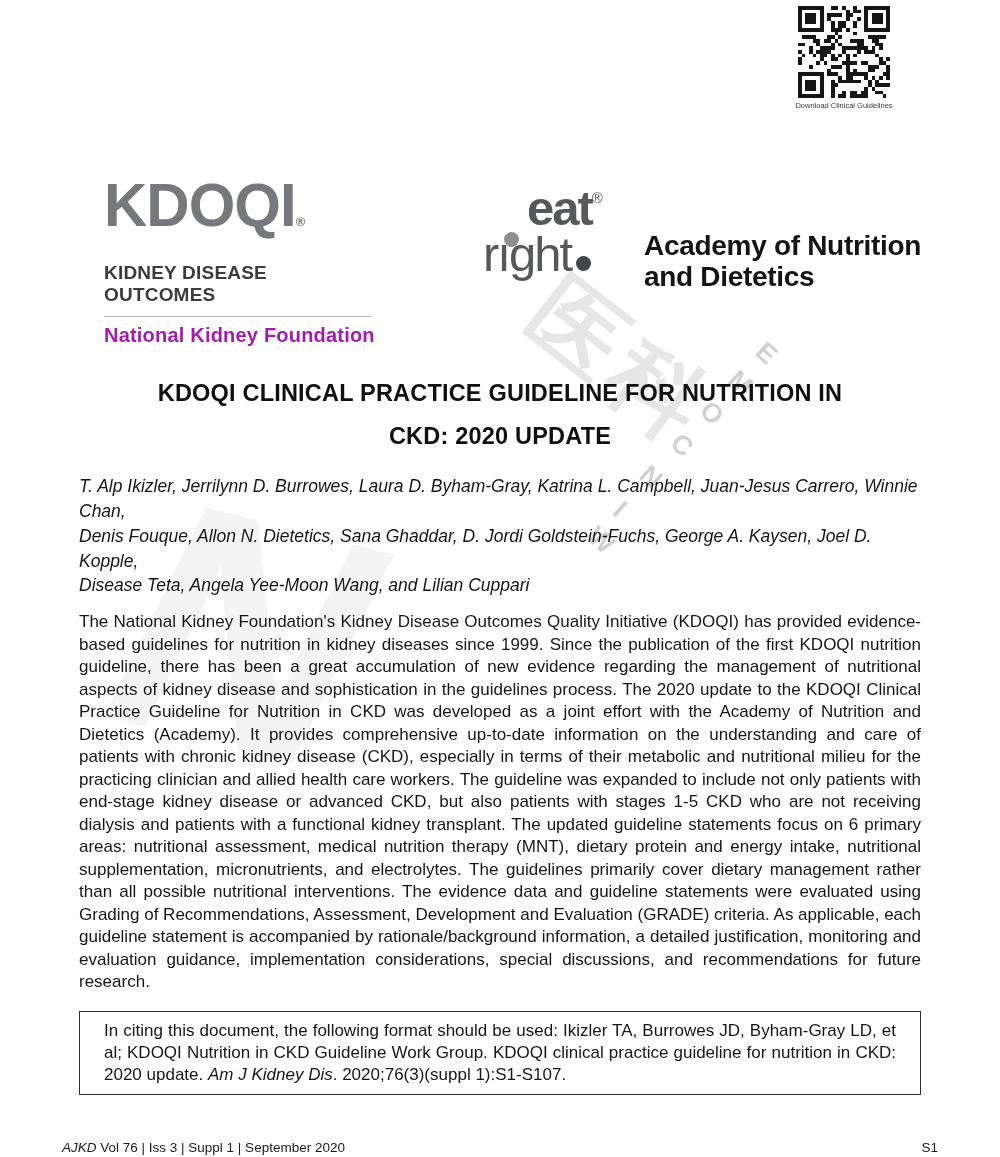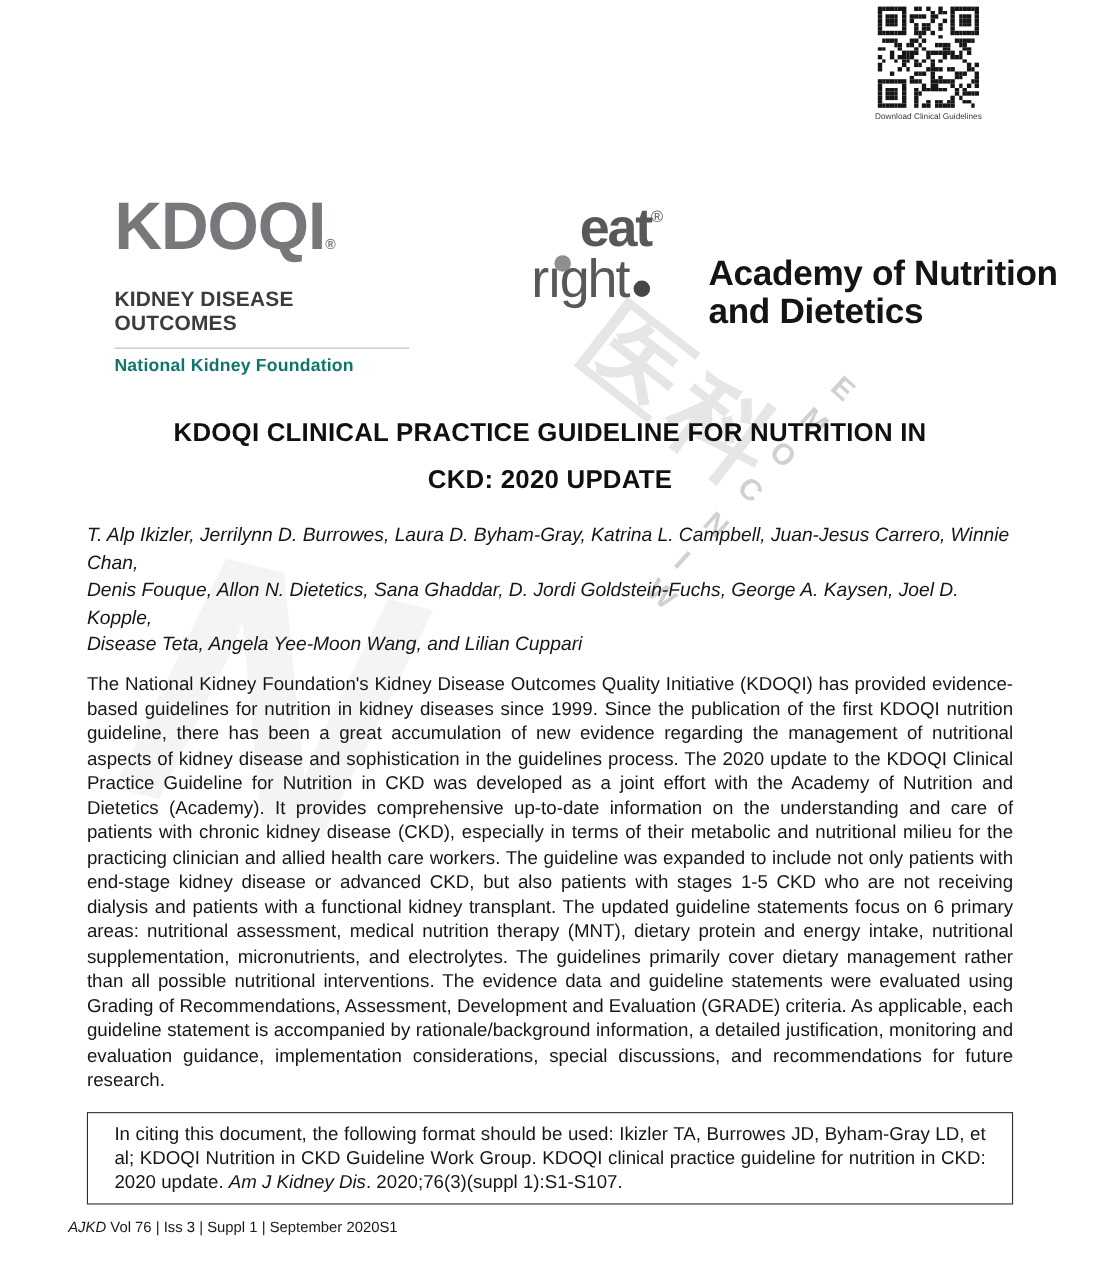--- a/index.html
+++ b/index.html
@@ -61,30 +61,30 @@
     transform: scaleY(1.02);
     white-space: nowrap;
   }
   .kdoqi-reg { font-size: 13px; color: #77787b; vertical-align: baseline; }
   .kdoqi-tagline {
     margin-top: 26px;
     font-size: 19px; font-weight: bold; color: #3b3c3e;
     line-height: 1.18; letter-spacing: 0.2px;
   }
   .kdoqi-rule { border: none; border-top: 1.5px solid #b9b9bb; margin: 9px 0 7px 0; width: 268px; }
-  .kdoqi-org { font-size: 16px; font-weight: bold; color: #0f766e; letter-spacing: 0.2px; }
+  .kdoqi-org { font-size: 20px; font-weight: bold; color: #a21caf; letter-spacing: 0.2px; }
 
   .eatright { position: absolute; left: 483px; top: 186px; width: 170px; }
   .er-top { font-size: 49px; font-weight: bold; color: #57585a; line-height: 0.9; padding-left: 44px; letter-spacing: -2px; }
   .er-reg { font-size: 15px; color: #57585a; font-weight: normal; vertical-align: 22px; letter-spacing: 0; }
   .er-bottom { position: relative; font-size: 49px; font-weight: normal; color: #57585a; line-height: 1.0; letter-spacing: -2px; }
   .er-idot { position: absolute; left: 21px; top: 2px; width: 15px; height: 15px; border-radius: 50%; background: #8e8f91; }
   .er-period { display: inline-block; width: 15px; height: 15px; border-radius: 50%; background: #454648; margin-left: 5px; }
 
-  .academy { position: absolute; left: 644px; top: 231px; font-size: 32px; font-weight: bold; color: #141414; line-height: 1.1; letter-spacing: -0.3px; }
+  .academy { position: absolute; left: 644px; top: 231px; font-size: 28px; font-weight: bold; color: #141414; line-height: 1.1; letter-spacing: -0.3px; }
 
   
   .main { margin: 0 79px; }
   .doc-title { text-align: center; font-weight: bold; font-size: 23.5px; letter-spacing: 0.2px; color: #101010; }
   .doc-title .line2 { margin-top: 16px; }
   .authors {
     margin-top: 24px; text-align: left;
     font-style: italic; font-size: 17.5px; line-height: 1.42; color: #161616;
   }
   .abstract-heading { margin-top: 22px; text-align: center; font-weight: bold; font-size: 20.5px; }
@@ -99,22 +99,22 @@
     padding: 8px 24px;
     font-size: 17px; line-height: 1.3;
     text-align: justify;
     color: #161616;
   }
   .citation-box { margin-top: 17px; }
   .note-box .ital { font-style: italic; }
 
   
   .footer {
-    position: absolute; left: 62px; right: 62px; top: 1108px;
-    display: flex; 
+    position: absolute; left: 62px; right: 62px; top: 1140px;
+    display: flex; justify-content: space-between;
     font-size: 13.5px; color: #1a1a1a;
   }
   .footer .ital { font-style: italic; }
 </style>
 </head>
 <body>
 
 <div class="page">
 
   <div class="watermark">

